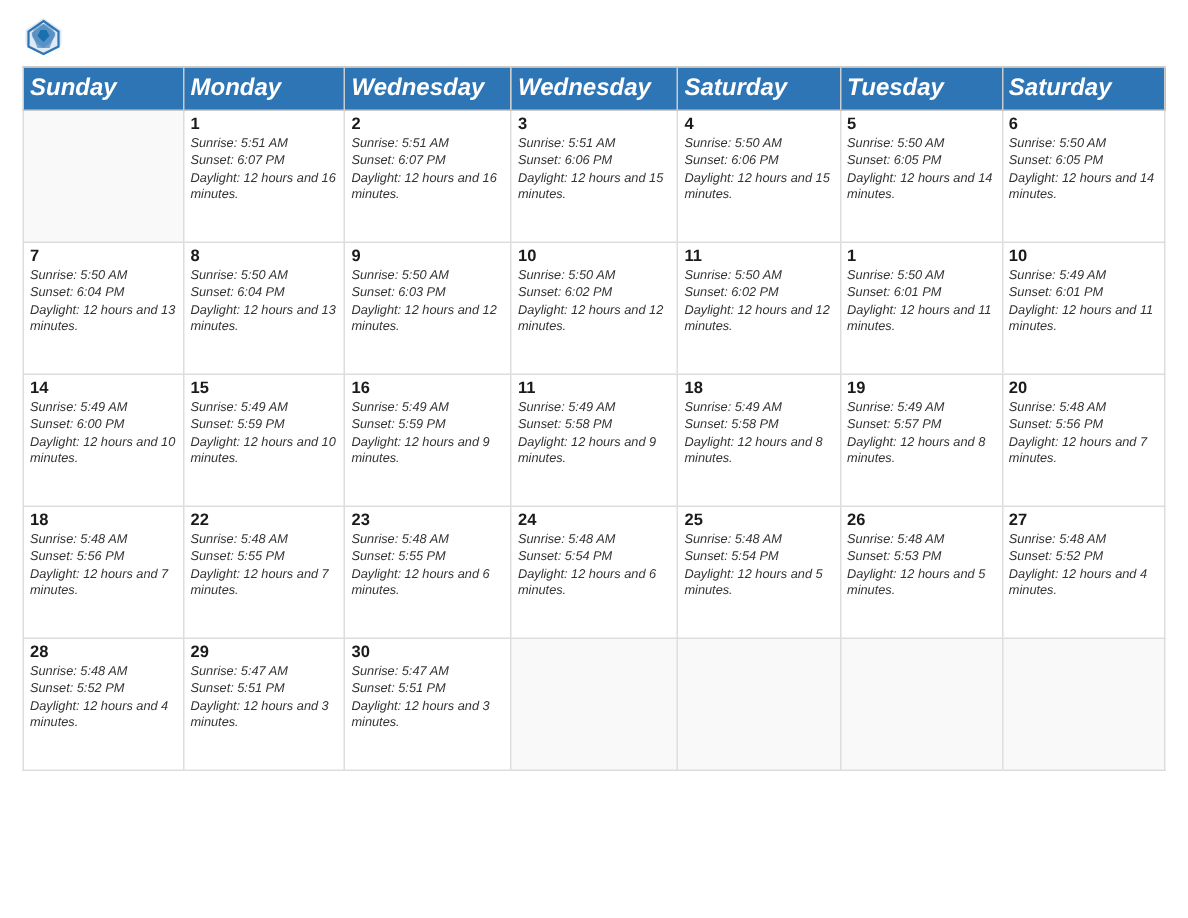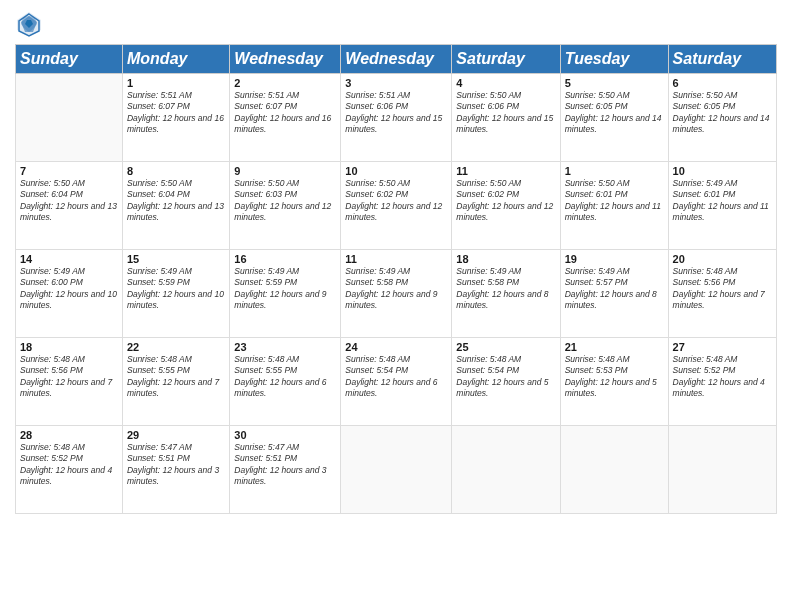--- a/index.html
+++ b/index.html
@@ -280,21 +280,21 @@
 Sunset: 5:54 PM
 Daylight: 12 hours and 6 minutes.</div>
           </td>
           <td>
             <span class="day-number">25</span>
             <div class="day-info" style="white-space: pre-line;">Sunrise: 5:48 AM
 Sunset: 5:54 PM
 Daylight: 12 hours and 5 minutes.</div>
           </td>
           <td>
-            <span class="day-number">21</span>
+            <span class="day-number">26</span>
             <div class="day-info" style="white-space: pre-line;">Sunrise: 5:48 AM
 Sunset: 5:53 PM
 Daylight: 12 hours and 5 minutes.</div>
           </td>
           <td>
             <span class="day-number">27</span>
             <div class="day-info" style="white-space: pre-line;">Sunrise: 5:48 AM
 Sunset: 5:52 PM
 Daylight: 12 hours and 4 minutes.</div>
           </td>

